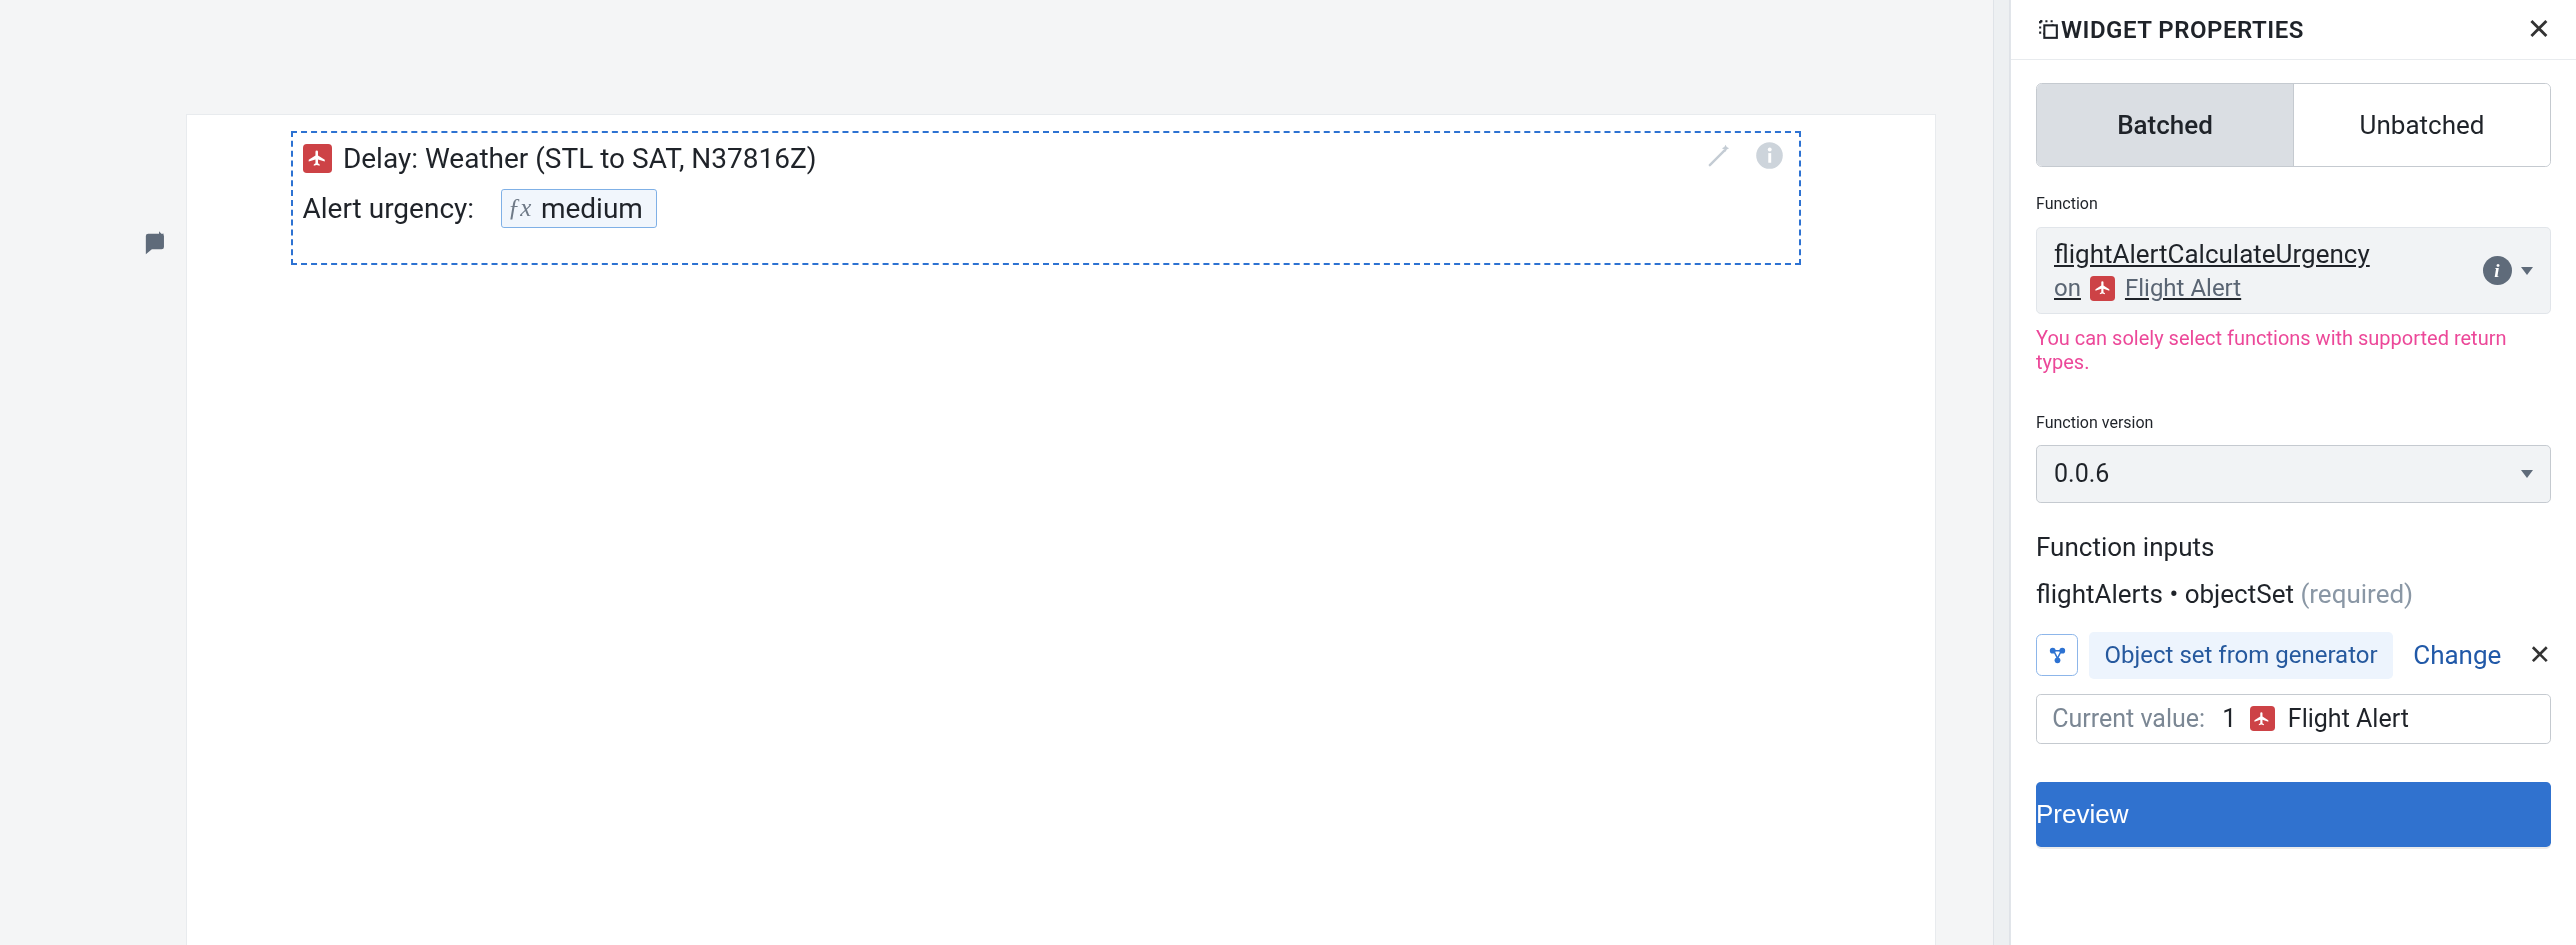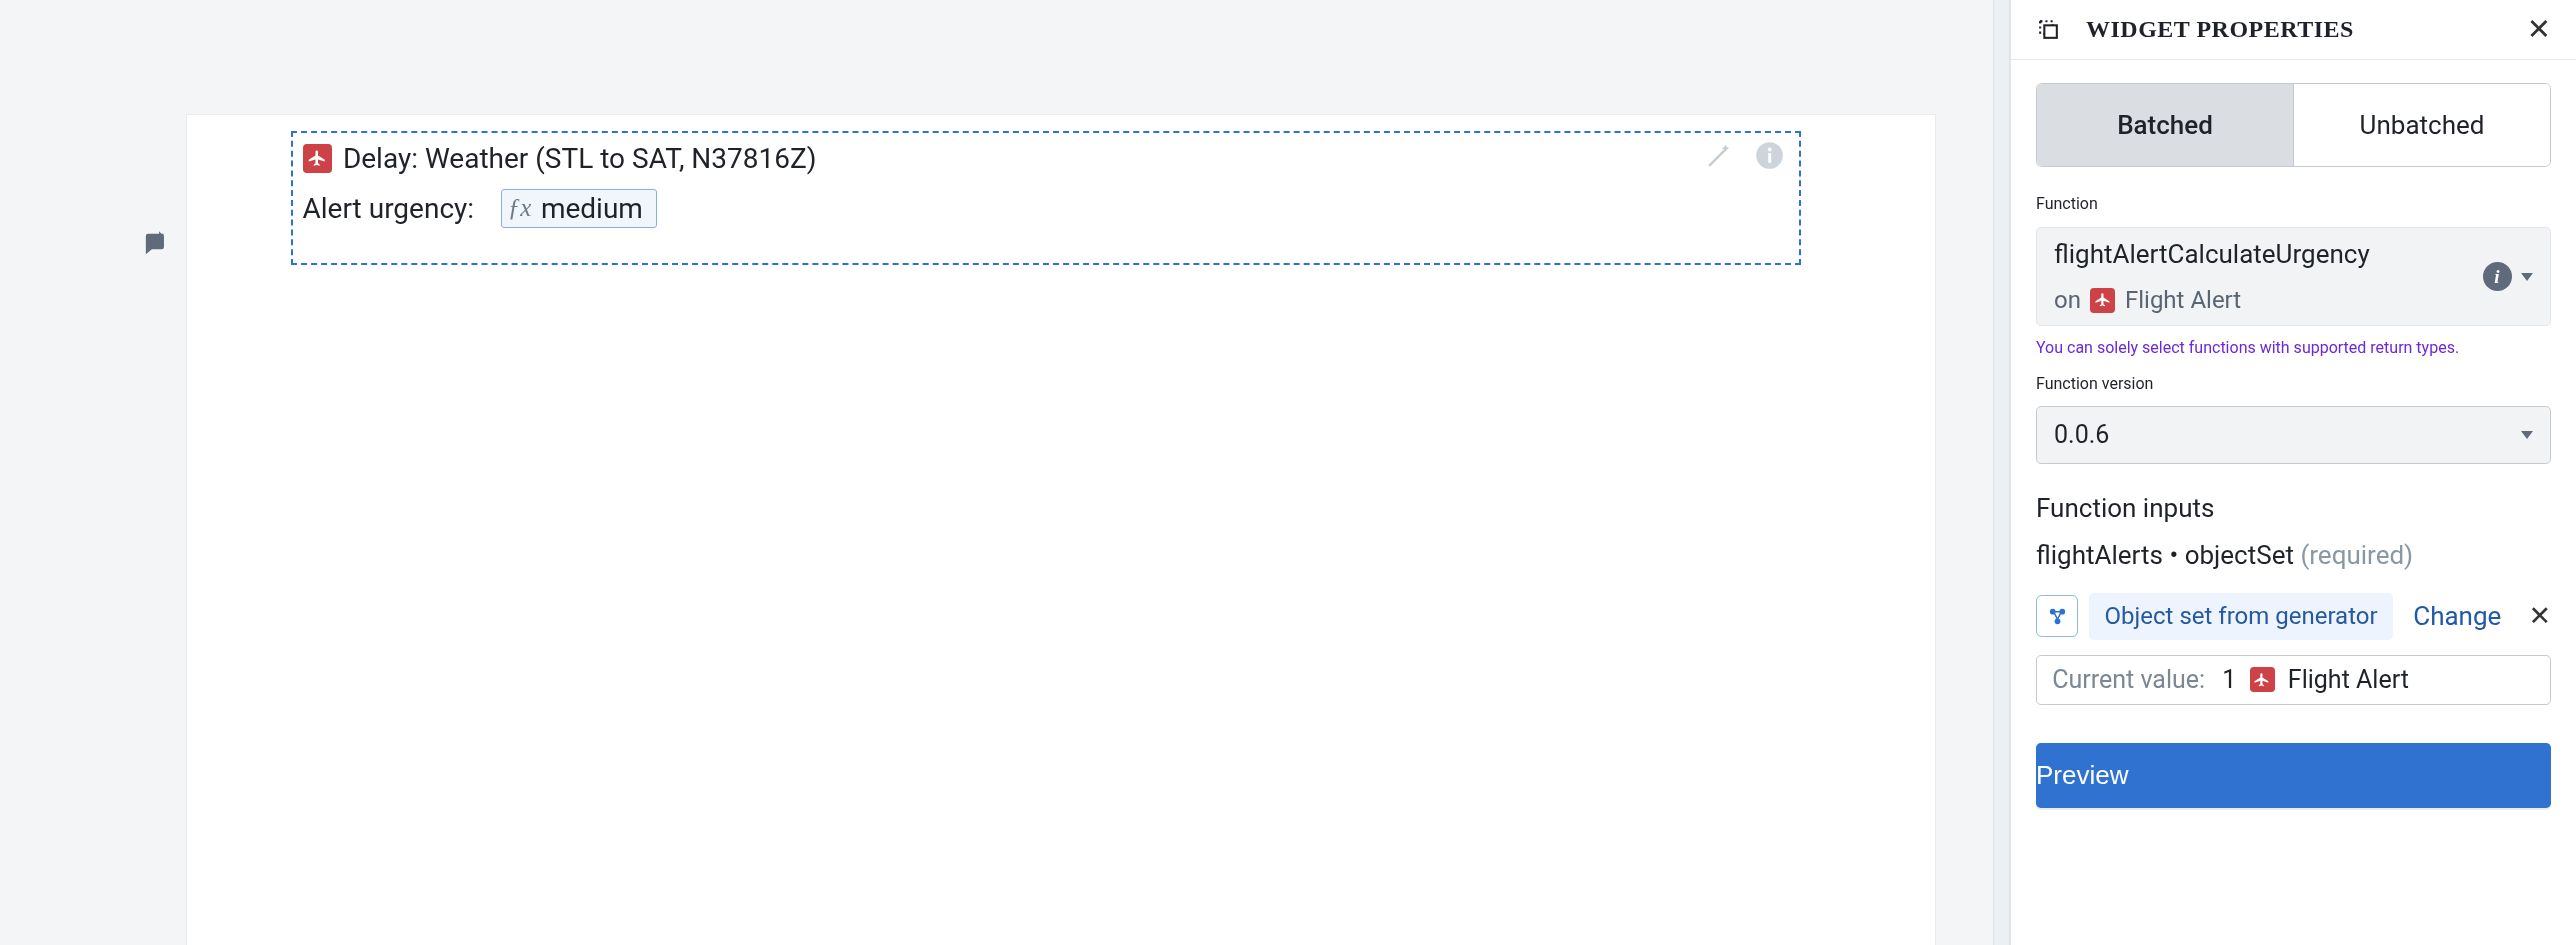--- a/index.html
+++ b/index.html
@@ -148,26 +148,25 @@
   .sp-header{
     display:flex;
     align-items:center;
     justify-content:space-between;
     padding: 15.2px 25px 15.2px 25px;
     border-bottom: 1.9px solid #e8ebee;
   }
   .sp-title{
     display:flex;
     align-items:center;
-    gap:25px;
+    gap:0;
     font-size:24px;
     letter-spacing:0.5px;
     font-weight:600;
     color:#1f2329;
-    font-family:Liberation Serif, serif;
   }
   .sp-close{
     font-size:29px;
     color:#333;
     cursor:pointer;
     line-height:1;
   }
   .widget-icon{
     display:inline-block;
     width:25px;height:25px;
@@ -211,21 +210,21 @@
   .func-box{
     display:flex;
     align-items:center;
     justify-content:space-between;
     background:#f1f3f5;
     border:1.9px solid #e1e5ea;
     border-radius:4.8px;
     padding:11.4px 17px;
     margin-bottom:11.4px;
   }
-  .func-text-col{ display:flex; flex-direction:column; gap:17px; }
+  .func-text-col{ display:flex; flex-direction:column; gap:5px;text-decoration:underline; }
   .func-name{ font-size:26px; color:#1f2329; }
   .func-sub{
     display:flex;
     align-items:center;
     gap:9.5px;
     color:#5a6573;
     font-size:24px;
   }
   .func-actions{
     display:flex;
@@ -237,23 +236,23 @@
     width:29px;height:29px;border-radius:50%;
     background:#5f6b7a;color:#fff;
     display:inline-flex;align-items:center;justify-content:center;
     font-family:Georgia,serif;font-style:italic;font-weight:bold;
     font-size:19px;
   }
   .caret-down{
     width:0;height:0;border-left:6.7px solid transparent;border-right:6.7px solid transparent;border-top:8.6px solid #5f6b7a;
   }
   .helper-text{
-    color:#6d28d9;
-    font-size:16px;
-    margin-bottom:17px;
+    color:#ec4899;
+    font-size:20px;
+    margin-bottom:39px;
   }
   .select-box{
     display:flex;
     align-items:center;
     justify-content:space-between;
     border:1.9px solid var(--border-med);
     border-radius:4.8px;
     background:#f1f3f5;
     padding:13.3px 17px;
     font-size:25px;

